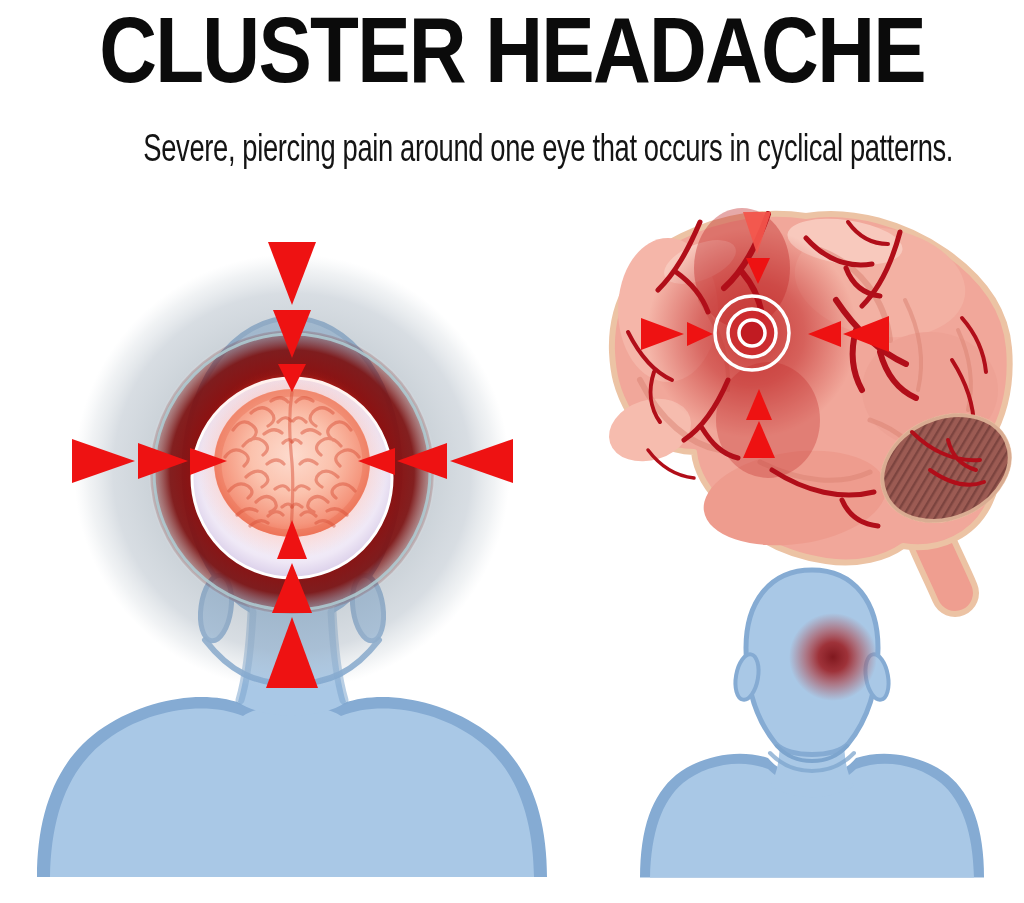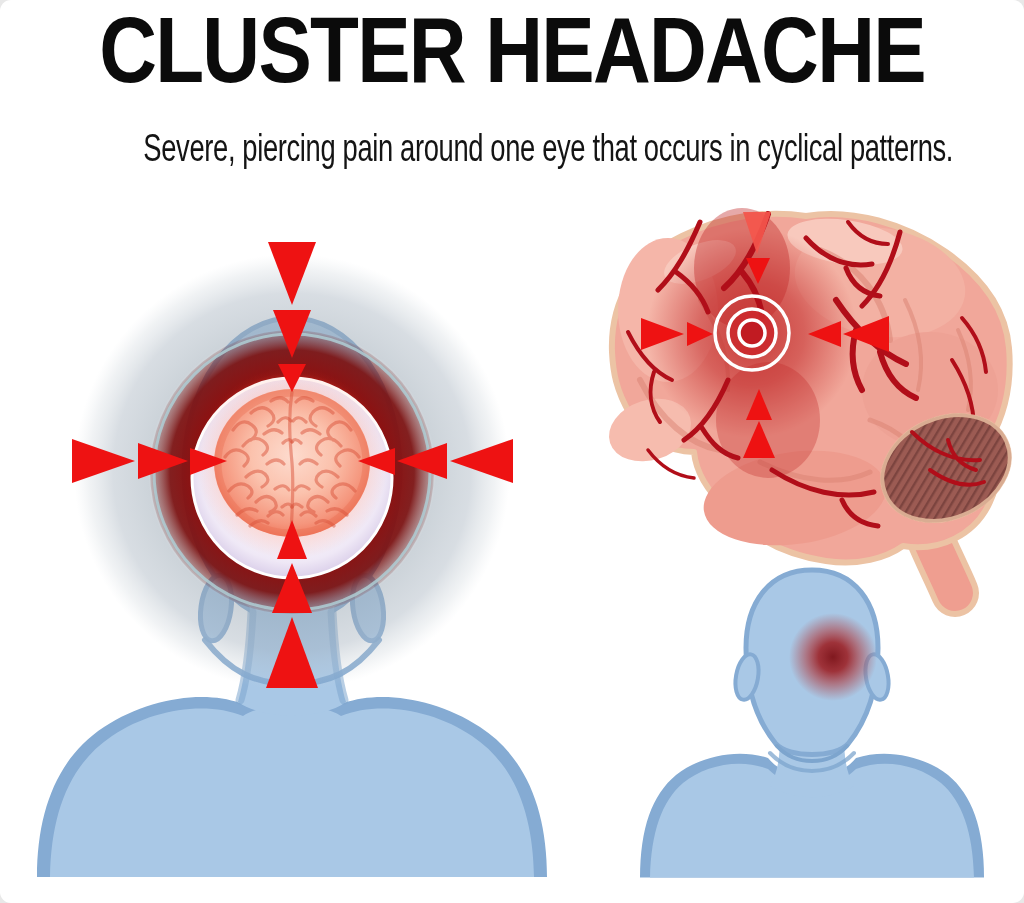--- a/index.html
+++ b/index.html
@@ -12,21 +12,20 @@
     --blue-line-dark:#7da5ce;
     --artery:#b10e19;
     --skin:#ecc3a4;
     --brain-pink:#f1a79a;
   }
   html,body{margin:0;padding:0;background:#e8e8e8;}
   .page{
     position:relative;width:1024px;height:903px;margin:0 auto;
     background:var(--bg,#fff);overflow:hidden;
     font-family:"Liberation Sans","DejaVu Sans",sans-serif;
-    border-radius:11px;
   }
   .art{position:absolute;left:0;top:0;width:1024px;height:903px;}
   header{position:absolute;left:0;top:0;width:100%;z-index:5;}
   h1.title{
     margin:0;position:absolute;top:4px;left:0;width:100%;
     text-align:center;color:var(--ink,#0b0b0b);
     font-size:93px;font-weight:bold;line-height:1.0;letter-spacing:-2px;
     transform:scaleX(0.86);transform-origin:50% 50%;
     white-space:nowrap;
   }

